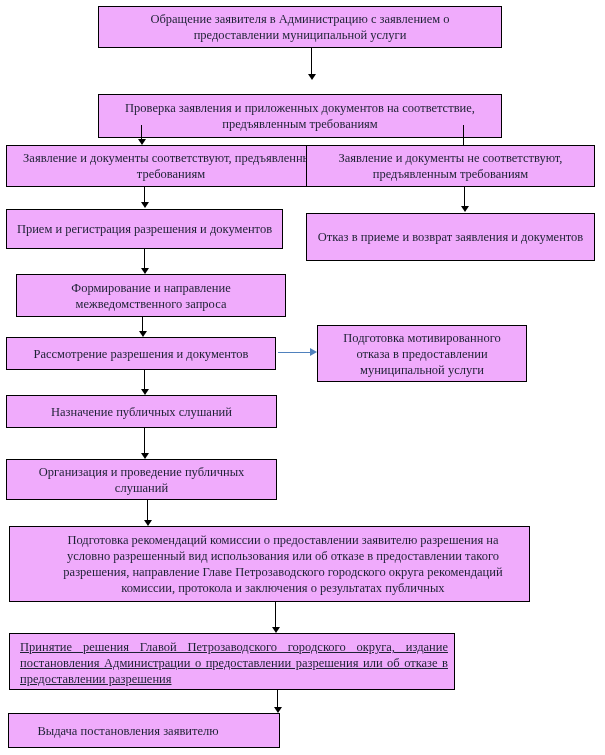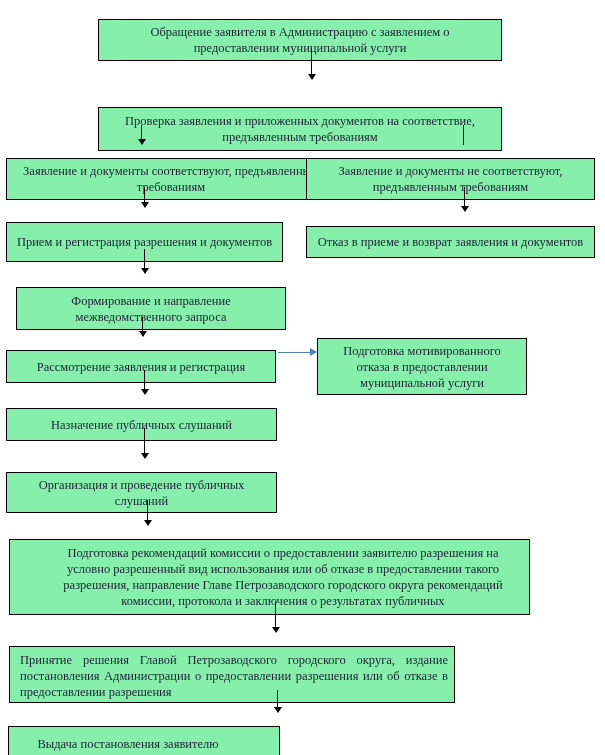--- a/index.html
+++ b/index.html
@@ -9,43 +9,43 @@
     width: 605px; height: 755px;
     background: #ffffff;
     font-family: "Liberation Serif", serif;
     color: var(--ink);
     overflow: hidden;
   }
   .node {
     position: absolute;
     box-sizing: border-box;
     border: 1.4px solid var(--line);
-    background: #86efac;
+    background: #f0abfc;
     display: flex;
     align-items: center;
     justify-content: center;
     text-align: center;
     font-size: 12.5px;
     line-height: 1.28;
     padding: 2px 8px;
-    margin-top: 13px;
   }
   .node.justify {
     display: block;
     text-align: justify;
     padding: 5px 6px 2px 10px;
+    text-decoration: underline;
   }
   .node.shift-left { padding-right: 40px; }
   
   #n1  { left: 98px;  top: 6px;   width: 404px; height: 42px; }
   #n2  { left: 98px;  top: 94px;  width: 404px; height: 44px; }
   #n3  { left: 6px;   top: 145px; width: 330px; height: 42px; }
   #n4  { left: 306px; top: 145px; width: 289px; height: 42px; }
   #n5  { left: 6px;   top: 209px; width: 277px; height: 40px; }
-  #n6  { left: 306px; top: 213px; width: 289px; height: 32px; }
+  #n6  { left: 306px; top: 213px; width: 289px; height: 48px; }
   #n7  { left: 16px;   top: 274px; width: 270px; height: 43px; }
   #n8  { left: 6px;   top: 337px; width: 270px; height: 33px; }
   #n9  { left: 317px; top: 325px; width: 210px; height: 57px; }
   #n10 { left: 6px;   top: 395px; width: 271px; height: 33px; }
   #n11 { left: 6px;   top: 459px; width: 271px; height: 41px; }
   #n12 { left: 9px;   top: 526px; width: 521px; height: 76px; padding-left: 35px; }
   #n13 { left: 9px;   top: 633px; width: 446px; height: 57px; }
   #n14 { left: 8px;   top: 713px; width: 272px; height: 35px; }
   
   .varr { position: absolute; width: 0; border-left: 1.3px solid var(--line); }
@@ -85,21 +85,21 @@
 
 <div id="canvas">
 
   <div class="node" id="n1">Обращение заявителя в Администрацию с заявлением о предоставлении муниципальной услуги</div>
   <div class="node" id="n2">Проверка заявления и  приложенных  документов на  соответствие, предъявленным требованиям</div>
   <div class="node" id="n3">Заявление и документы соответствуют, предъявленным требованиям</div>
   <div class="node" id="n4">Заявление и документы  не соответствуют, предъявленным требованиям</div>
   <div class="node" id="n5">Прием и регистрация разрешения  и документов</div>
   <div class="node" id="n6">Отказ в приеме  и возврат  заявления и документов</div>
   <div class="node" id="n7">Формирование и направление межведомственного запроса</div>
-  <div class="node" id="n8">Рассмотрение заявления и  регистрация</div>
+  <div class="node" id="n8">Рассмотрение разрешения и  документов</div>
   <div class="node" id="n9">Подготовка мотивированного отказа в предоставлении муниципальной услуги</div>
   <div class="node" id="n10">Назначение публичных слушаний</div>
   <div class="node" id="n11">Организация и проведение публичных слушаний</div>
   <div class="node" id="n12">Подготовка рекомендаций комиссии о предоставлении  заявителю  разрешения на условно разрешенный вид использования или об отказе в предоставлении такого разрешения, направление Главе Петрозаводского  городского  округа рекомендаций комиссии, протокола и заключения о результатах публичных</div>
   <div class="node justify" id="n13">Принятие решения Главой Петрозаводского городского округа, издание постановления Администрации о предоставлении разрешения или об отказе в предоставлении  разрешения</div>
   <div class="node shift-left" id="n14">Выдача постановления заявителю</div>
 
   <div class="varr head" id="a1"></div>
   <div class="varr head" id="a2"></div>
   <div class="varr" id="a3"></div>

